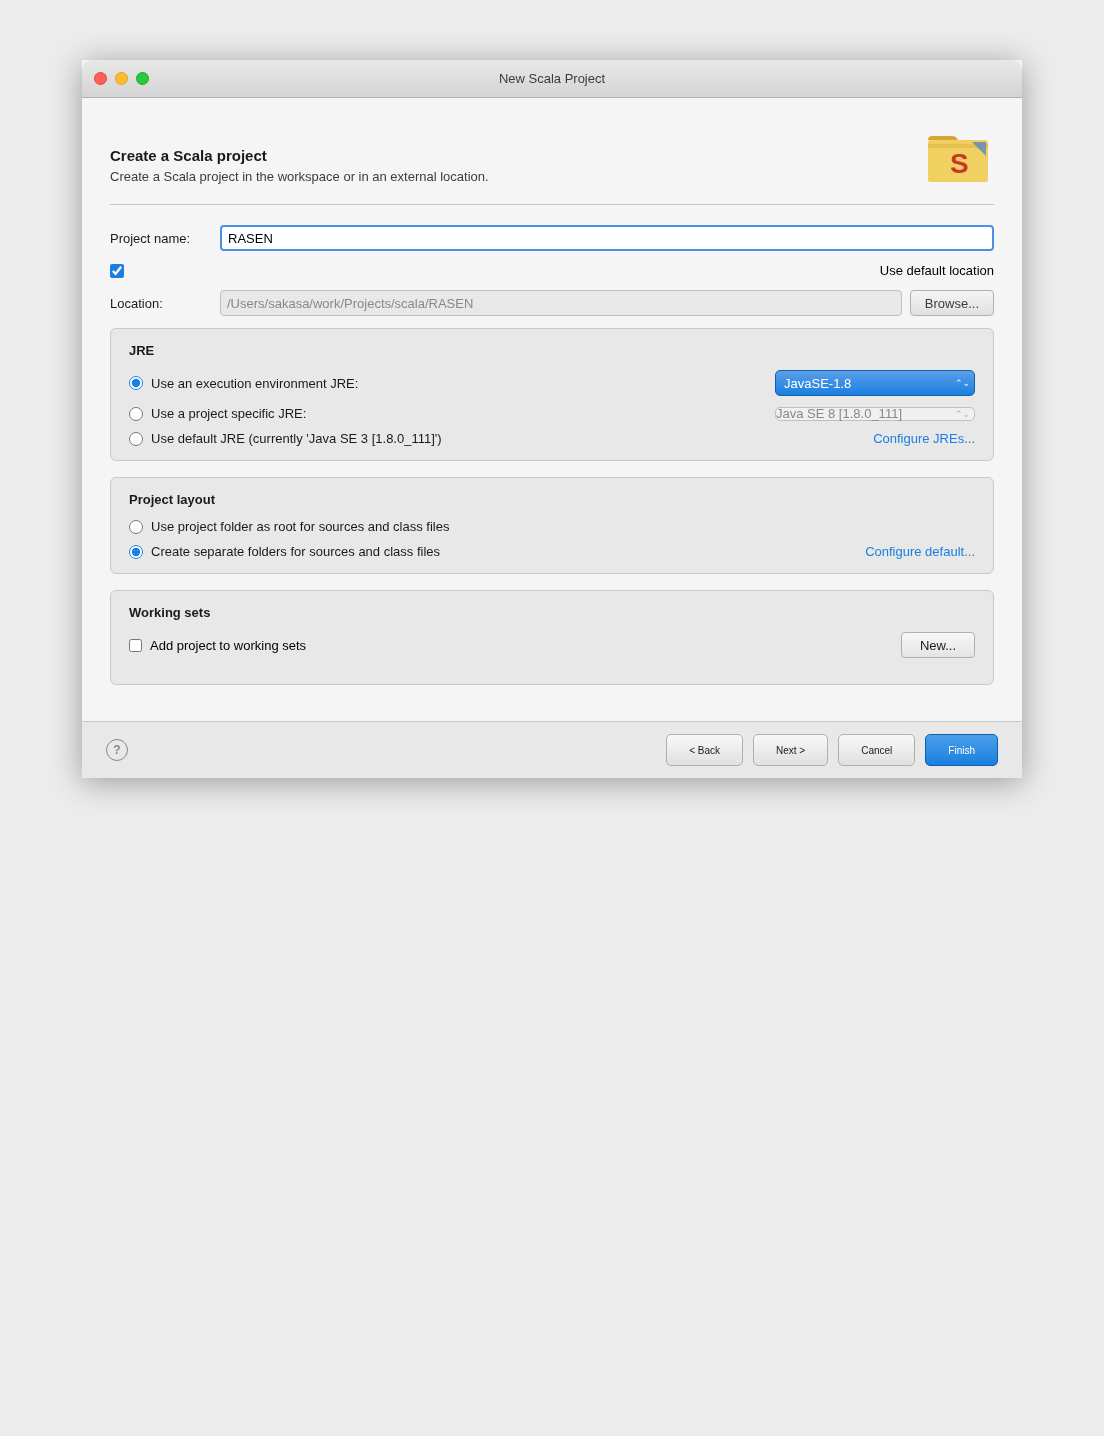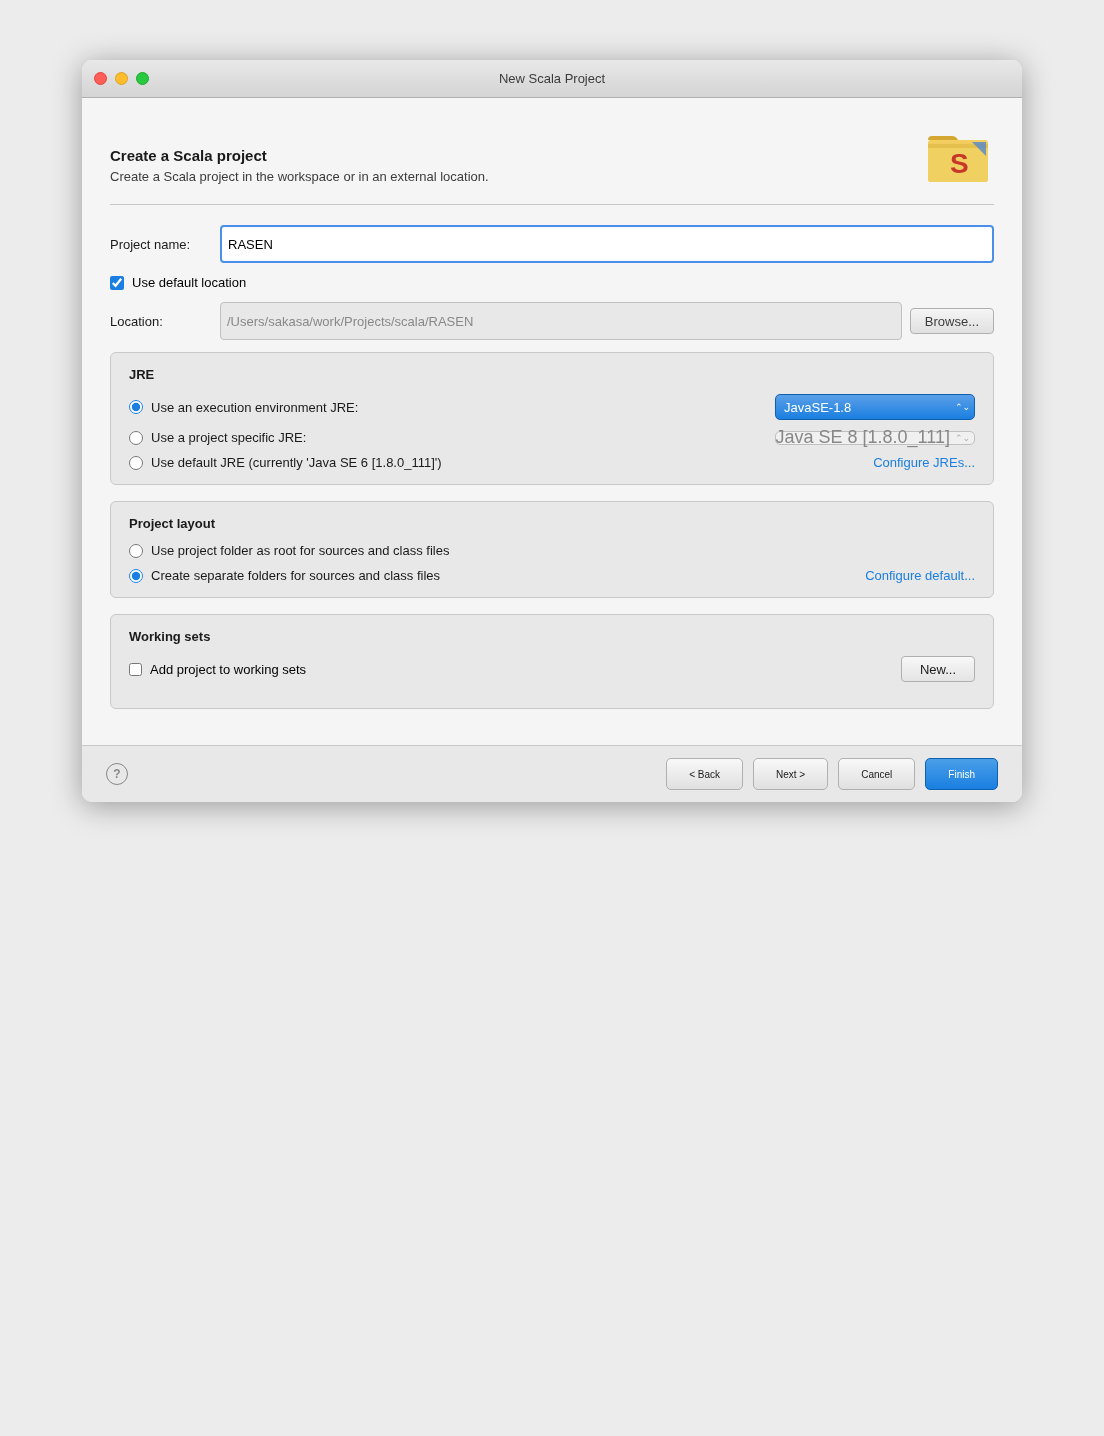--- a/index.html
+++ b/index.html
@@ -12,21 +12,21 @@
       min-height: 1436px;
       display: flex;
       flex-direction: column;
       align-items: center;
       justify-content: flex-start;
     }
 
     .window {
       width: 940px;
       background: #f5f5f5;
-      border-radius: 10px;
+      border-radius: 0;
       box-shadow: 0 4px 30px rgba(0,0,0,0.35);
       overflow: hidden;
       margin-top: 60px;
     }
 
     
     .title-bar {
       background: linear-gradient(to bottom, #e8e8e8, #d4d4d4);
       border-bottom: 1px solid #b0b0b0;
       height: 38px;
@@ -105,40 +105,41 @@
 
     .form-label {
       font-size: 13px;
       color: #1a1a1a;
       font-weight: 500;
       min-width: 110px;
     }
 
     .text-input {
       flex: 1;
-      height: 38px;
+      height: 26px;
       border: 2px solid #4a8fe8;
       border-radius: 4px;
       padding: 9px 6px;
       font-size: 13px;
       background: white;
       outline: none;
     }
 
     .text-input.disabled {
       background: #e8e8e8;
       color: #888;
       border: 1px solid #c0c0c0;
     }
 
     .checkbox-row {
       display: flex;
       align-items: center;
       margin-bottom: 12px;
       gap: 8px;
+      justify-content: space-between;
     }
 
     .checkbox-row input[type="checkbox"] {
       width: 14px;
       height: 14px;
       accent-color: #1a7fe0;
     }
 
     .browse-btn {
       height: 26px;
@@ -218,21 +219,21 @@
       font-size: 9px;
       pointer-events: none;
     }
 
     .jre-select-disabled {
       height: 14px;
       padding: 0 24px 0 0;
       background: #f0f0f0;
       border: 1px solid #c0c0c0;
       border-radius: 5px;
-      font-size: 18px;
+      font-size: 13px;
       color: #888;
       min-width: 200px;
       position: relative;
       display: flex;
       align-items: center;
     }
 
     .jre-select-disabled-wrapper {
       position: relative;
       display: inline-block;
@@ -457,21 +458,21 @@
       <div class="radio-row">
         <input type="radio" name="jre" style="">
         <span class="radio-label">Use a project specific JRE:</span>
         <div class="jre-select-disabled-wrapper">
           <div class="jre-select-disabled">Java SE 8 [1.8.0_111]</div>
         </div>
       </div>
 
       <div class="radio-row">
         <input type="radio" name="jre" style="">
-        <span class="radio-label">Use default JRE (currently 'Java SE 6 [1.8.0_111]')</span>
+        <span class="radio-label">Use default JRE (currently 'Java SE 3 [1.8.0_111]')</span>
         <a class="configure-link">Configure JREs...</a>
       </div>
     </div>
 
     <div class="section-panel">
       <div class="section-title">Project layout</div>
 
       <div class="radio-row">
         <input type="radio" name="layout" style="">
         <span class="radio-label">Use project folder as root for sources and class files</span>

